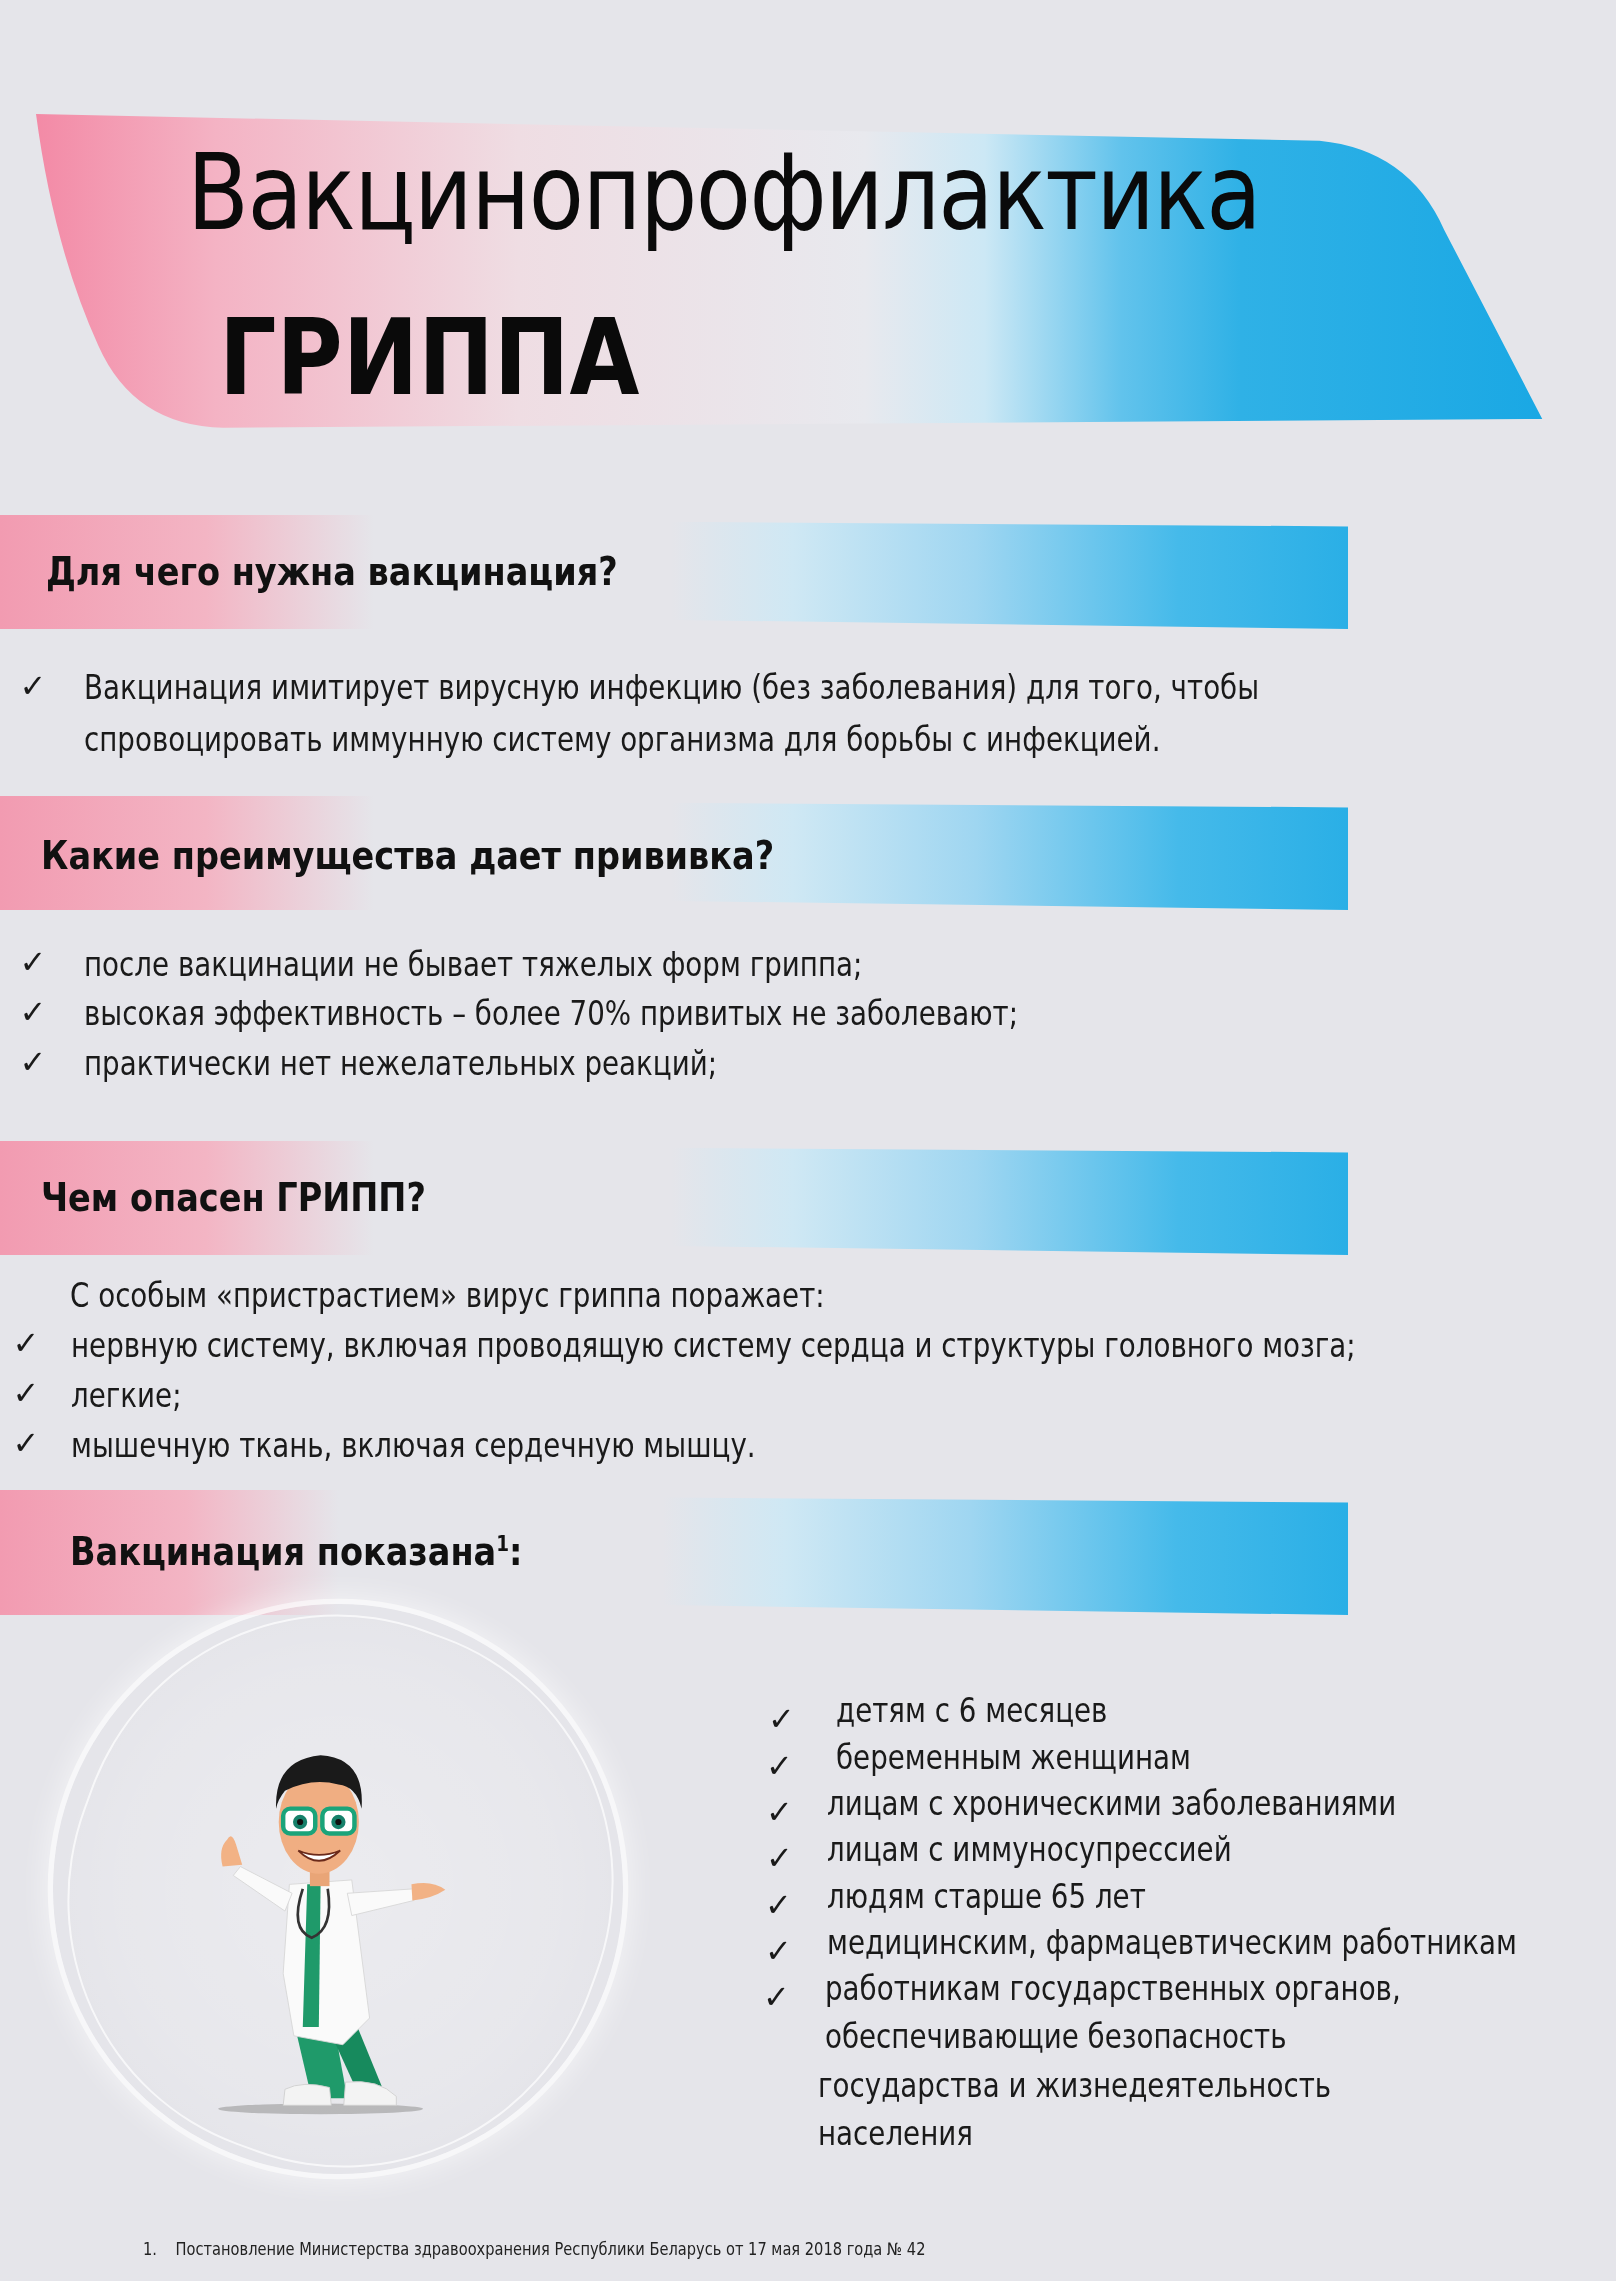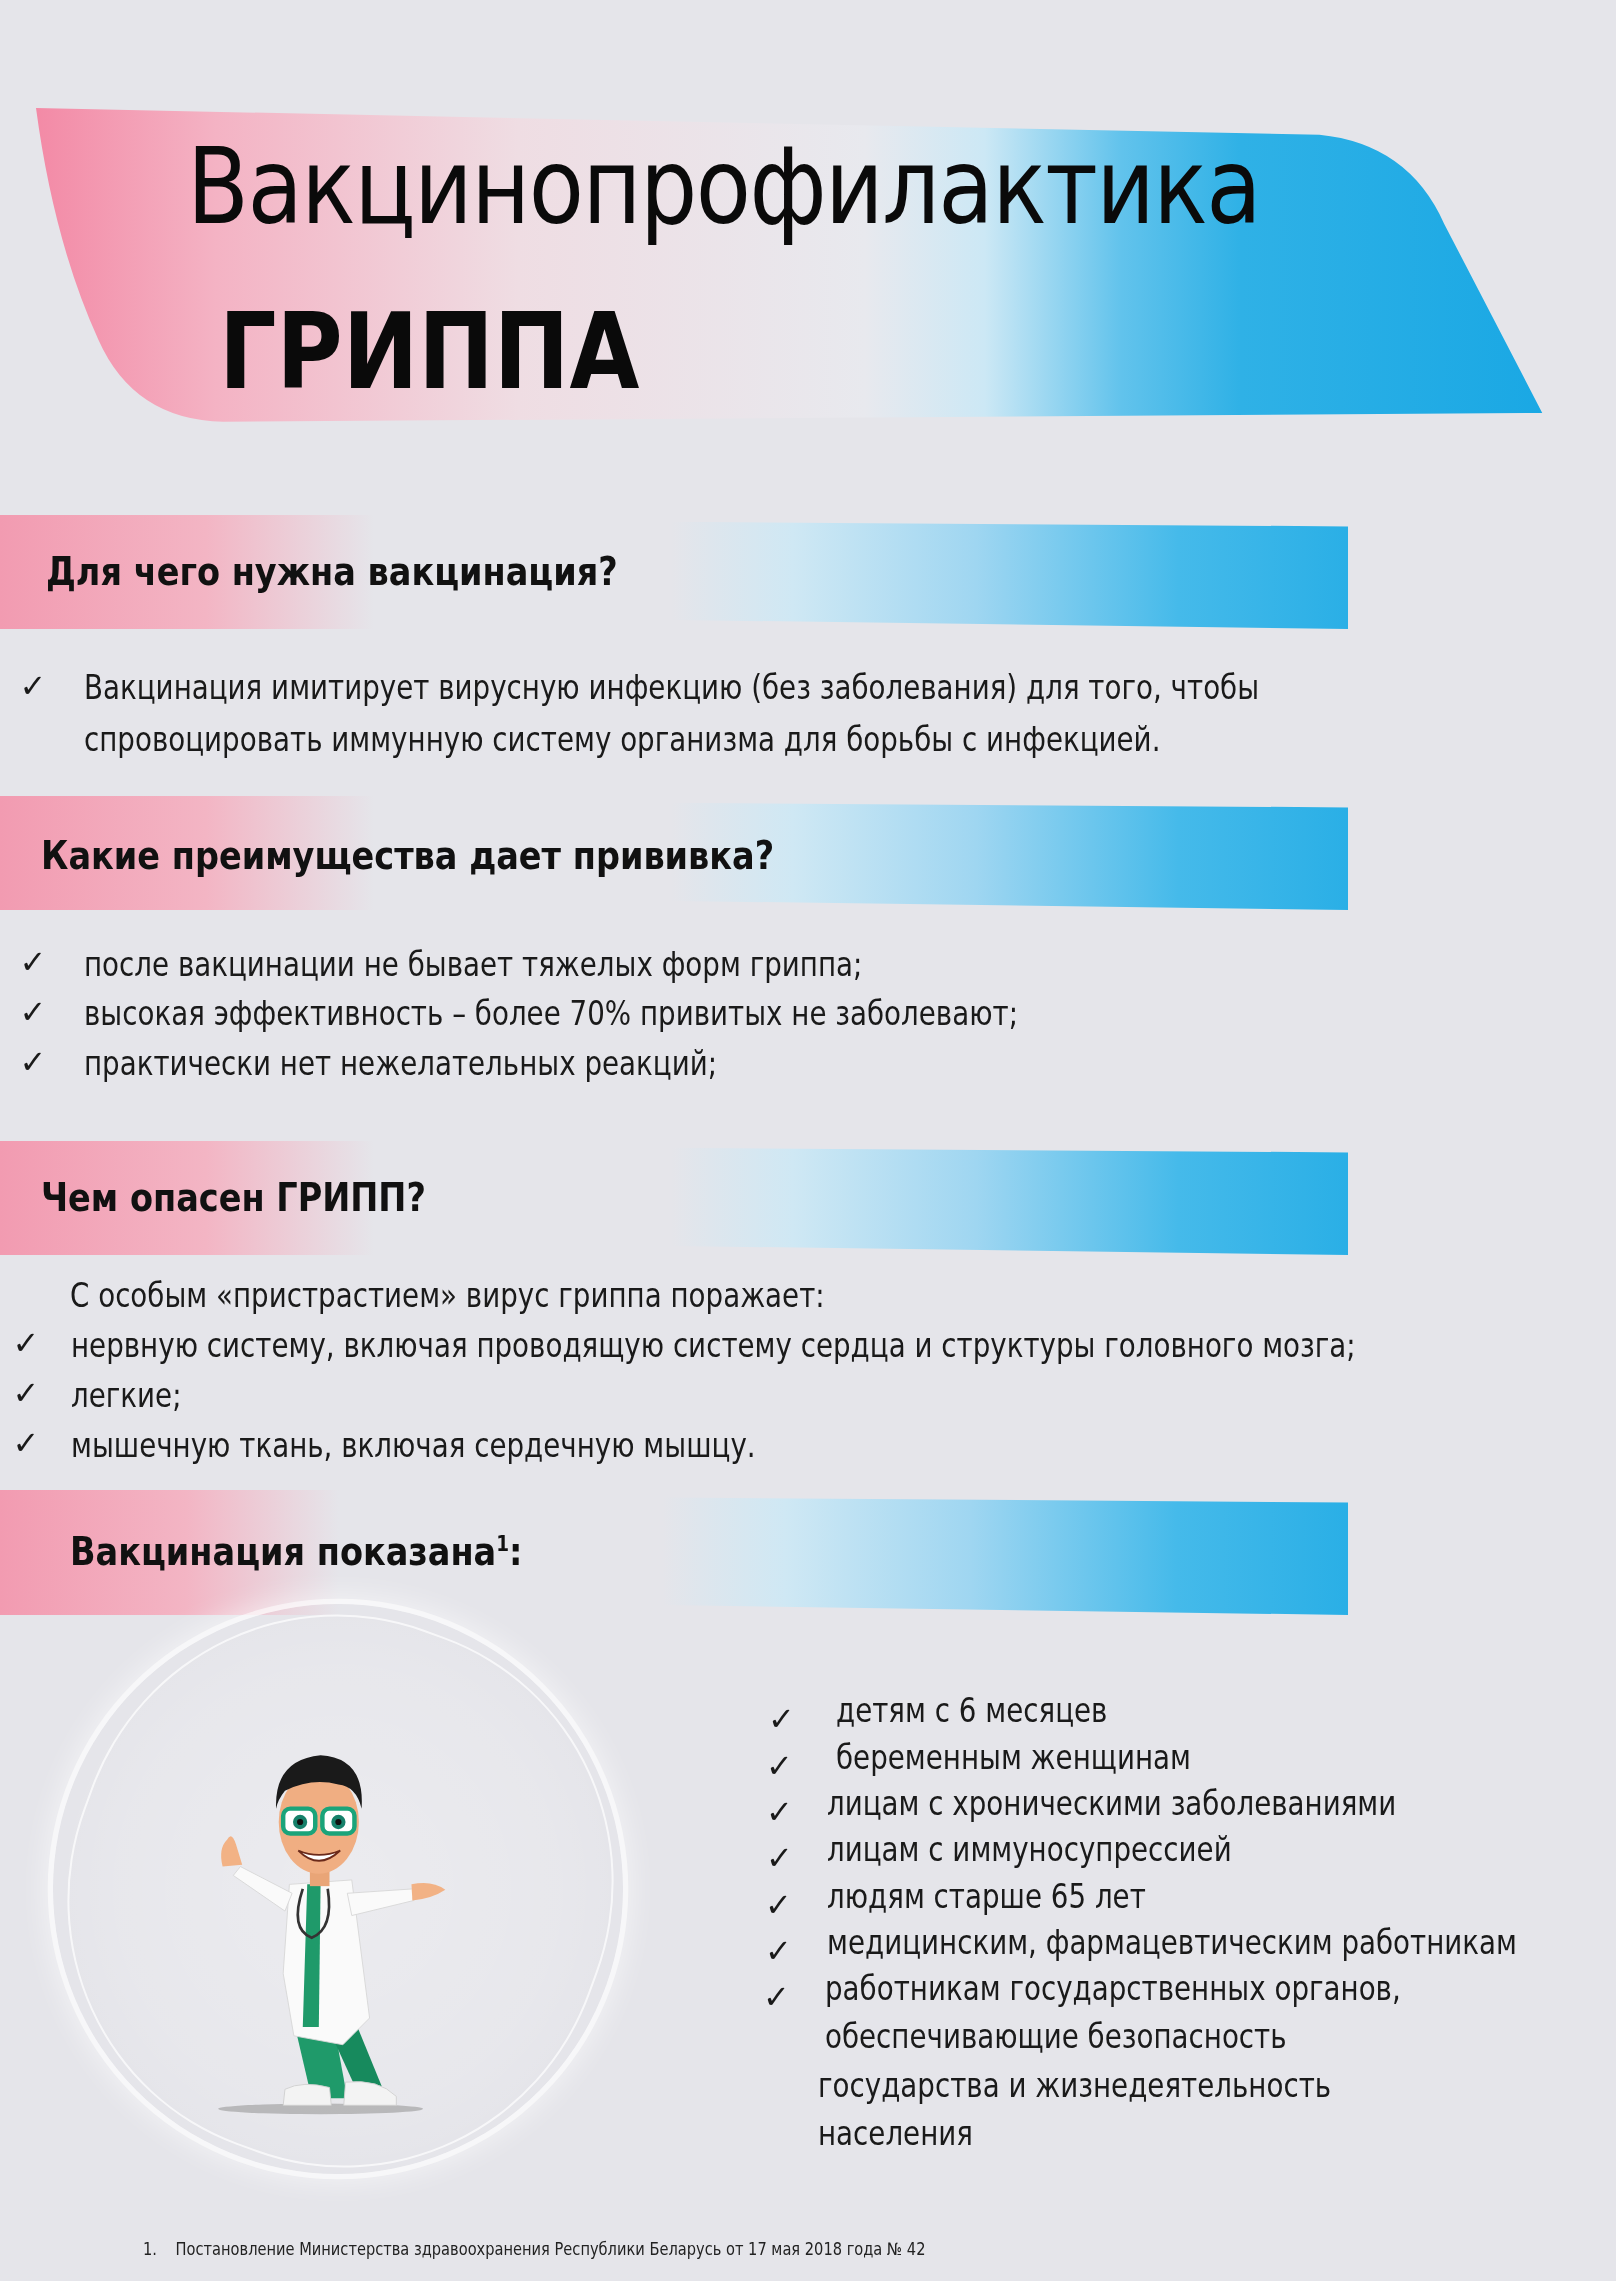--- a/index.html
+++ b/index.html
@@ -6,21 +6,21 @@
   body {
     width:1616px; height:2281px; position:relative; overflow:hidden;
     background:#e5e5ea;
     font-family:"Liberation Sans", "DejaVu Sans", sans-serif;
     color:#111;
   }
   .abs { position:absolute; }
 
   
   .banner {
-    position:absolute; left:36px; top:108px; width:1533px; height:321px;
+    position:absolute; left:36px; top:114px; width:1533px; height:321px;
   }
   .banner svg { position:absolute; left:0; top:0; }
   .title-main {
     position:absolute; left:187px; top:116px;
     font-size:105px; font-weight:400; letter-spacing:-1.8px;
     font-family:"DejaVu Sans", sans-serif; transform:scaleX(0.86); transform-origin:left top;
     color:#0a0a0a; white-space:nowrap;
   }
   .title-sub {
     position:absolute; left:217px; top:276px;

